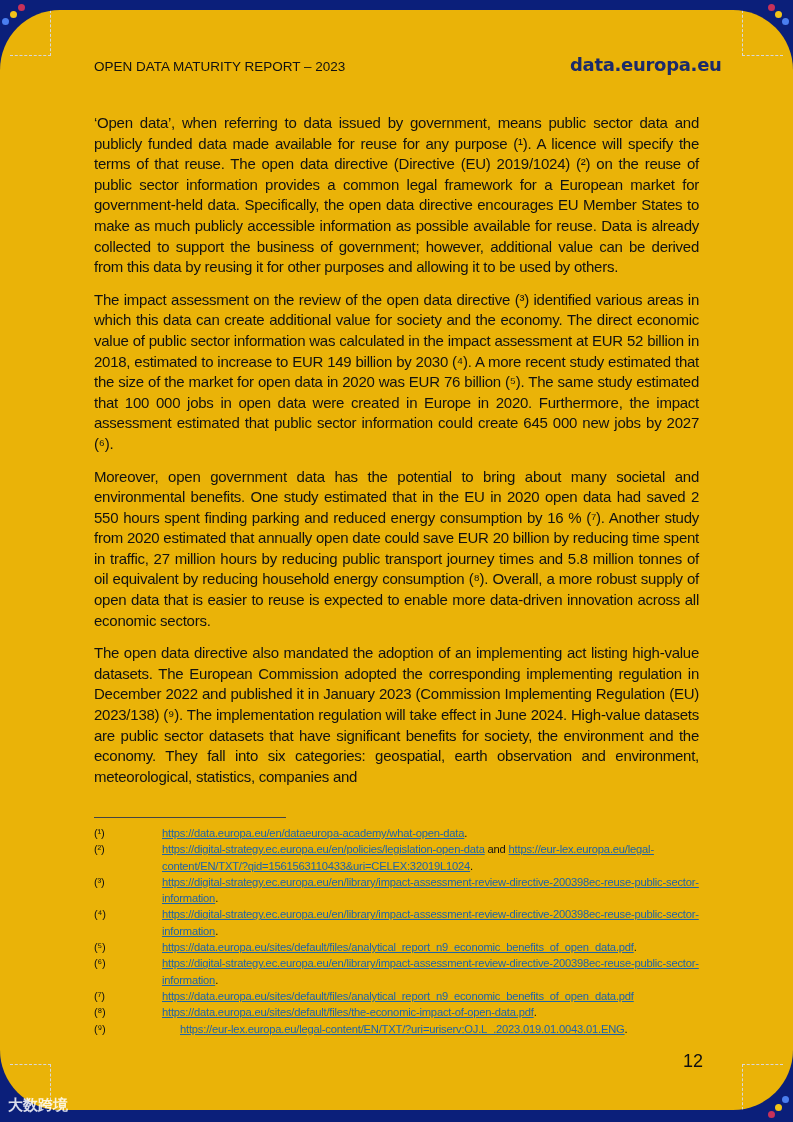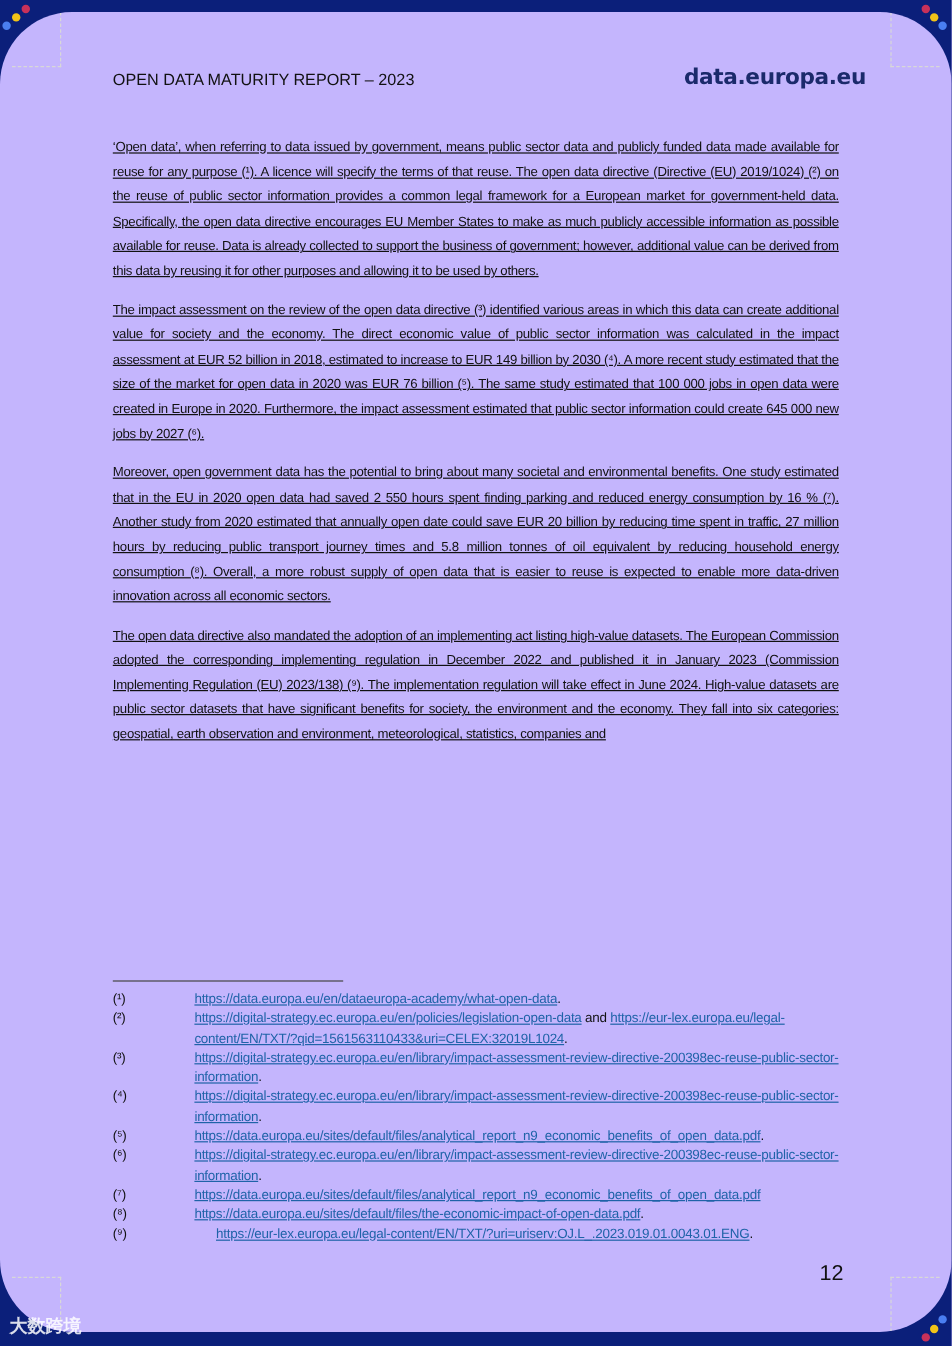--- a/index.html
+++ b/index.html
@@ -3,21 +3,21 @@
 <meta charset="utf-8">
 <style>
   html, body { margin: 0; padding: 0; }
   body {
     width: 793px; height: 1122px; position: relative; overflow: hidden;
     background: #0b1f7a;
     font-family: "Liberation Sans", sans-serif;
   }
   .page {
     position: absolute; left: 0; top: 10px; width: 793px; height: 1100px;
-    background: #c4b5fd;
+    background: #eab308;
     border-radius: 60px 60px 60px 60px / 60px 60px 60px 60px;
     overflow: hidden;
   }
   .corner-box {
     position: absolute; width: 40px; height: 45px;
     border: 1px dashed #d8d8d8;
   }
   .dot { position: absolute; width: 7px; height: 7px; border-radius: 50%; }
   .header-title {
     position: absolute; left: 94px; top: 49px;
@@ -34,22 +34,22 @@
   }
   h1 {
     margin: 0; font-weight: normal; font-size: 21px; color: #1a2450;
     font-family: "DejaVu Sans", sans-serif; letter-spacing: -0.3px;
   }
   h2 {
     margin: 12px 0 0 0; font-weight: normal; font-style: italic; font-size: 14.5px; color: #1a2450;
     font-family: "DejaVu Sans", sans-serif; letter-spacing: -0.2px;
   }
   p {
-    margin: 12px 0 0 0; font-size: 11px; line-height: 20.6px; color: #111;
-    text-align: justify; letter-spacing: -0.25px; text-decoration: underline;
+    margin: 12px 0 0 0; font-size: 15px; line-height: 20.6px; color: #111;
+    text-align: justify; letter-spacing: -0.25px;
   }
   p.first { margin-top: 9px; }
   .fn-rule {
     position: absolute; left: 94px; top: 807px; width: 192px; height: 1px; background: #444;
   }
   .footnotes {
     position: absolute; left: 94px; top: 815px; width: 605px;
     font-size: 11.2px; line-height: 16.3px; color: #111;
   }
   .fn { display: flex; letter-spacing: -0.2px; }

